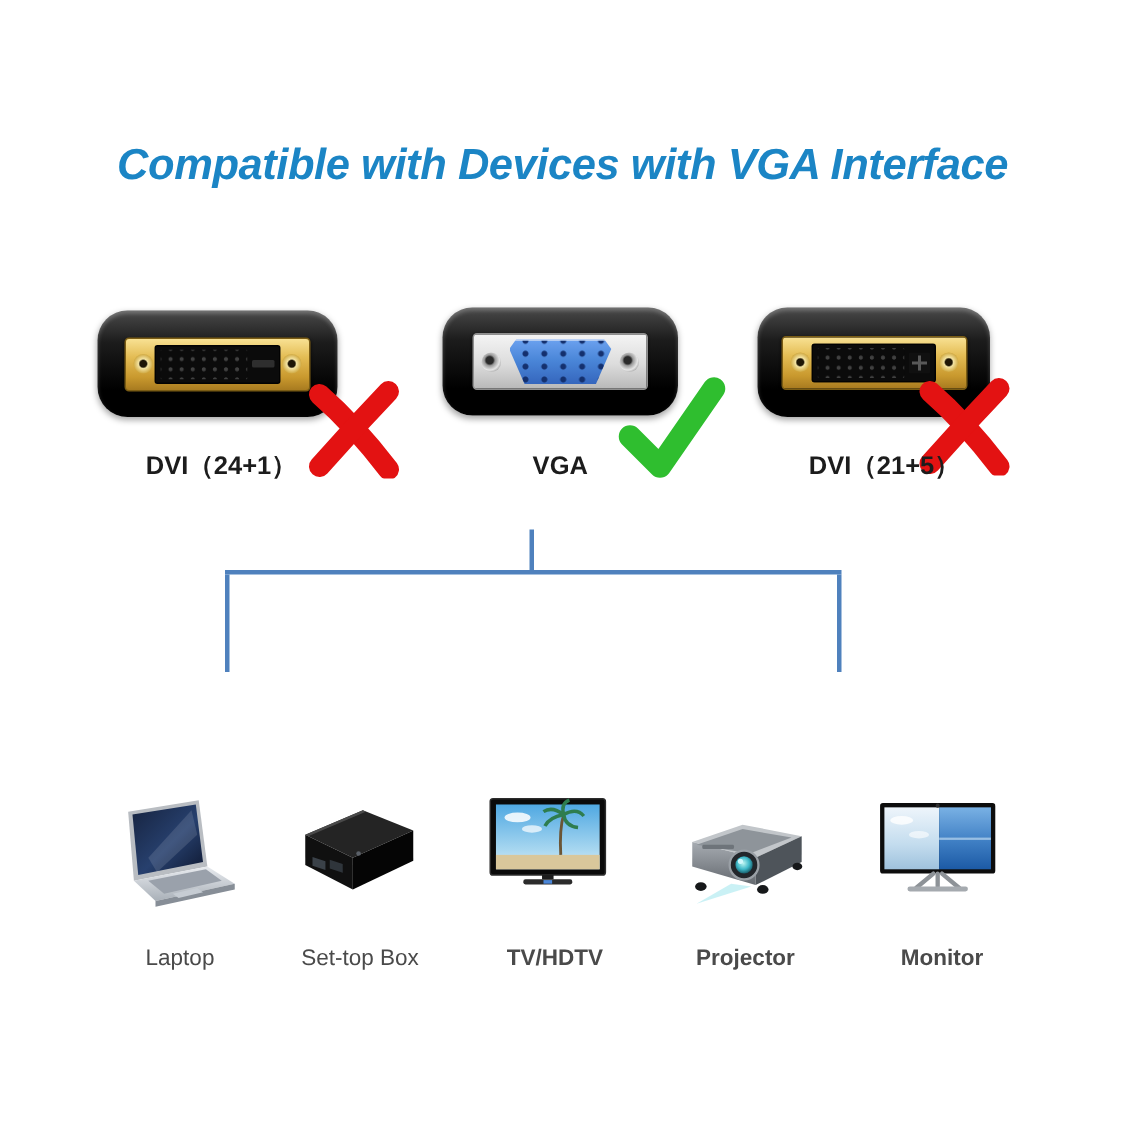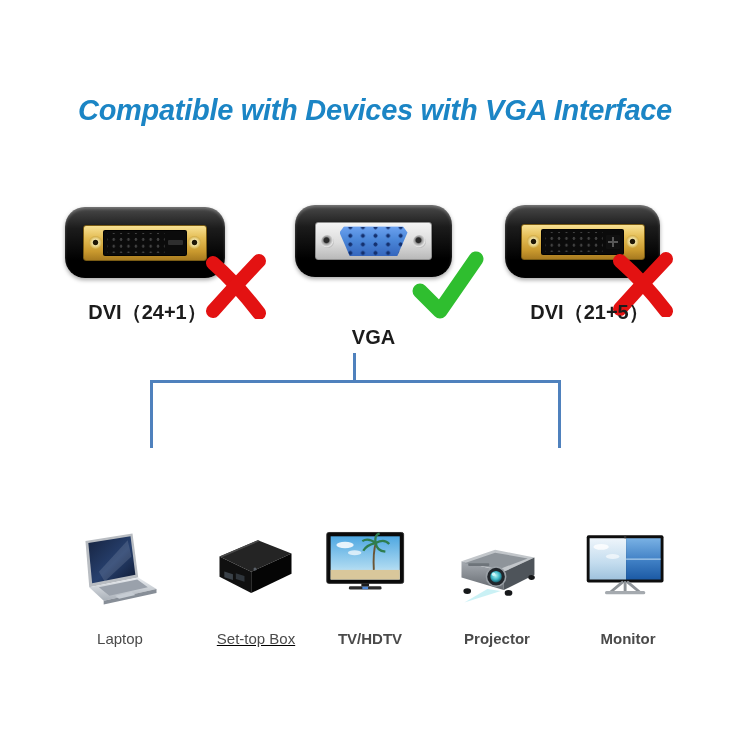--- a/index.html
+++ b/index.html
@@ -47,35 +47,35 @@
           background-image:radial-gradient(circle, #14306e 1.7px, transparent 2.3px),
                            linear-gradient(180deg,#6aa0ee 0%,#4a86d8 45%,#3566bd 100%);
           background-size:12.6px 8.6px, 100% 100%;
           background-position:4px 4.5px, 0 0;
           border-top:1px solid #bcd2f5; }
 
   
   .mark { pointer-events:none; }
 
   
-  .conn-label { font-size:20px; font-weight:700; color:#1c1c1c; text-align:center; }
+  .conn-label { font-size:17px; font-weight:700; color:#1c1c1c; text-align:center; }
   #clabel1 { left:60px;  top:299px; width:175px; }
-  #clabel2 { left:295px; top:301px; width:157px;margin-top:25px; }
+  #clabel2 { left:295px; top:301px; width:157px; }
   #clabel3 { left:502px; top:299px; width:175px; }
 
   
   .line { background:#4f81bd; }
   #br-stub  { left:353px; top:353px; width:3px;   height:29px; }
   #br-hbar  { left:150px; top:380px; width:411px; height:3px;  }
   #br-left  { left:150px; top:383px; width:3px;   height:65px; }
   #br-right { left:558px; top:383px; width:3px;   height:65px; }
 
   
   .device { top:528px; width:130px; display:flex; flex-direction:column; align-items:center;text-align:center; }
-  #dev1 { left:55px; }  #dev2 { left:191px;text-decoration:underline; } #dev3 { left:305px;font-weight:bold; }
+  #dev1 { left:55px; }  #dev2 { left:175px; } #dev3 { left:305px;font-weight:bold; }
   #dev4 { left:432px;font-weight:bold; } #dev5 { left:563px;font-weight:bold; }
   .dev-icon { height:80px; display:flex; align-items:center; justify-content:center; }
   .dev-label { margin-top:22px; font-size:15px; color:#4a4a4a; }
 </style>
 </head>
 <body>
 
 <div>
 
   <div id="title" class="abs">Compatible with Devices with VGA Interface</div>

